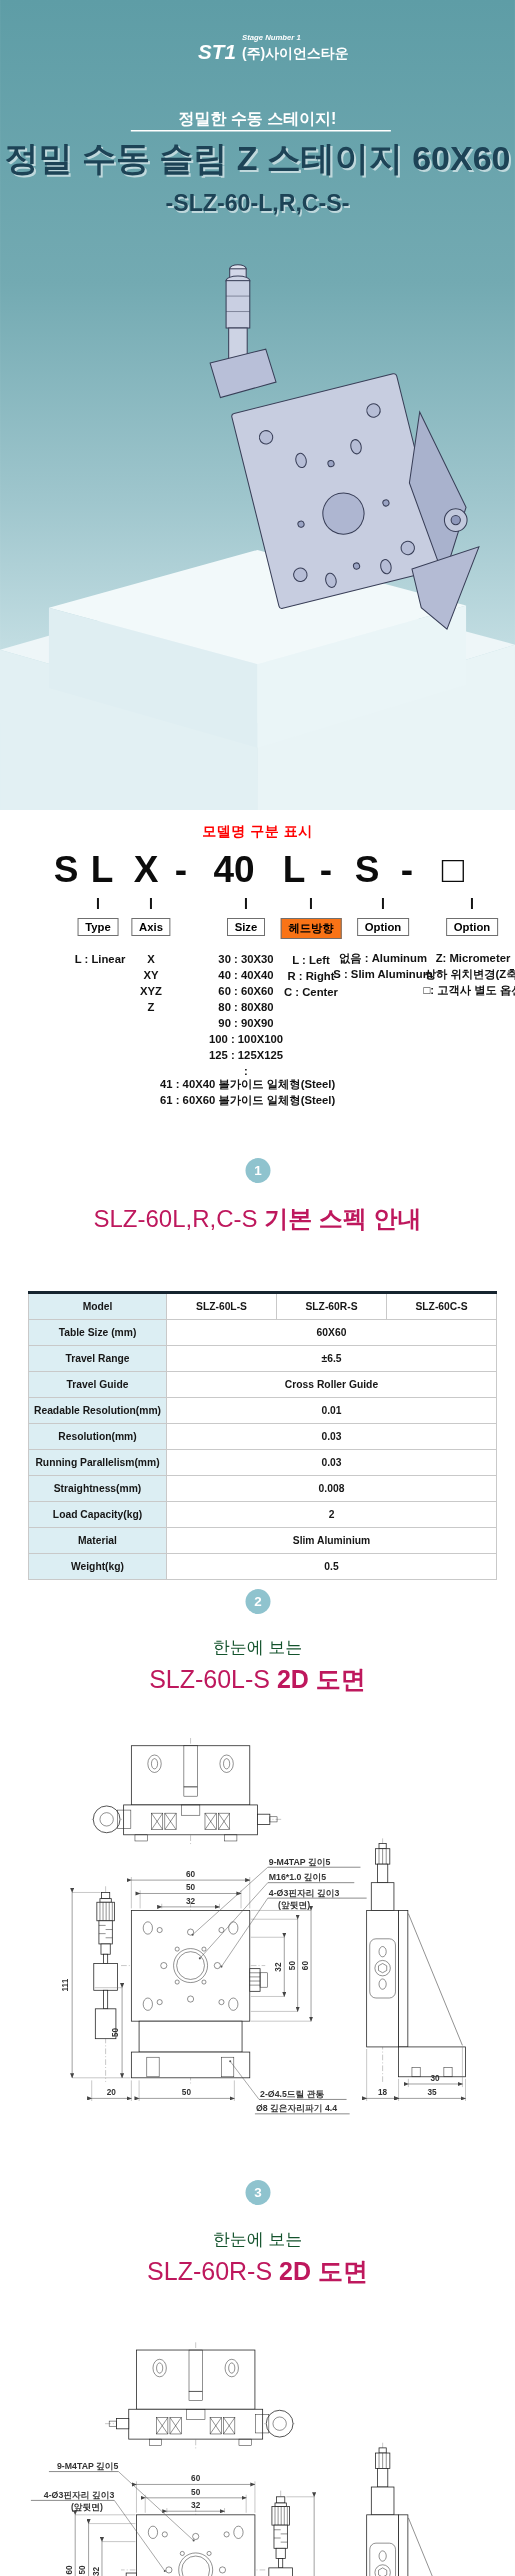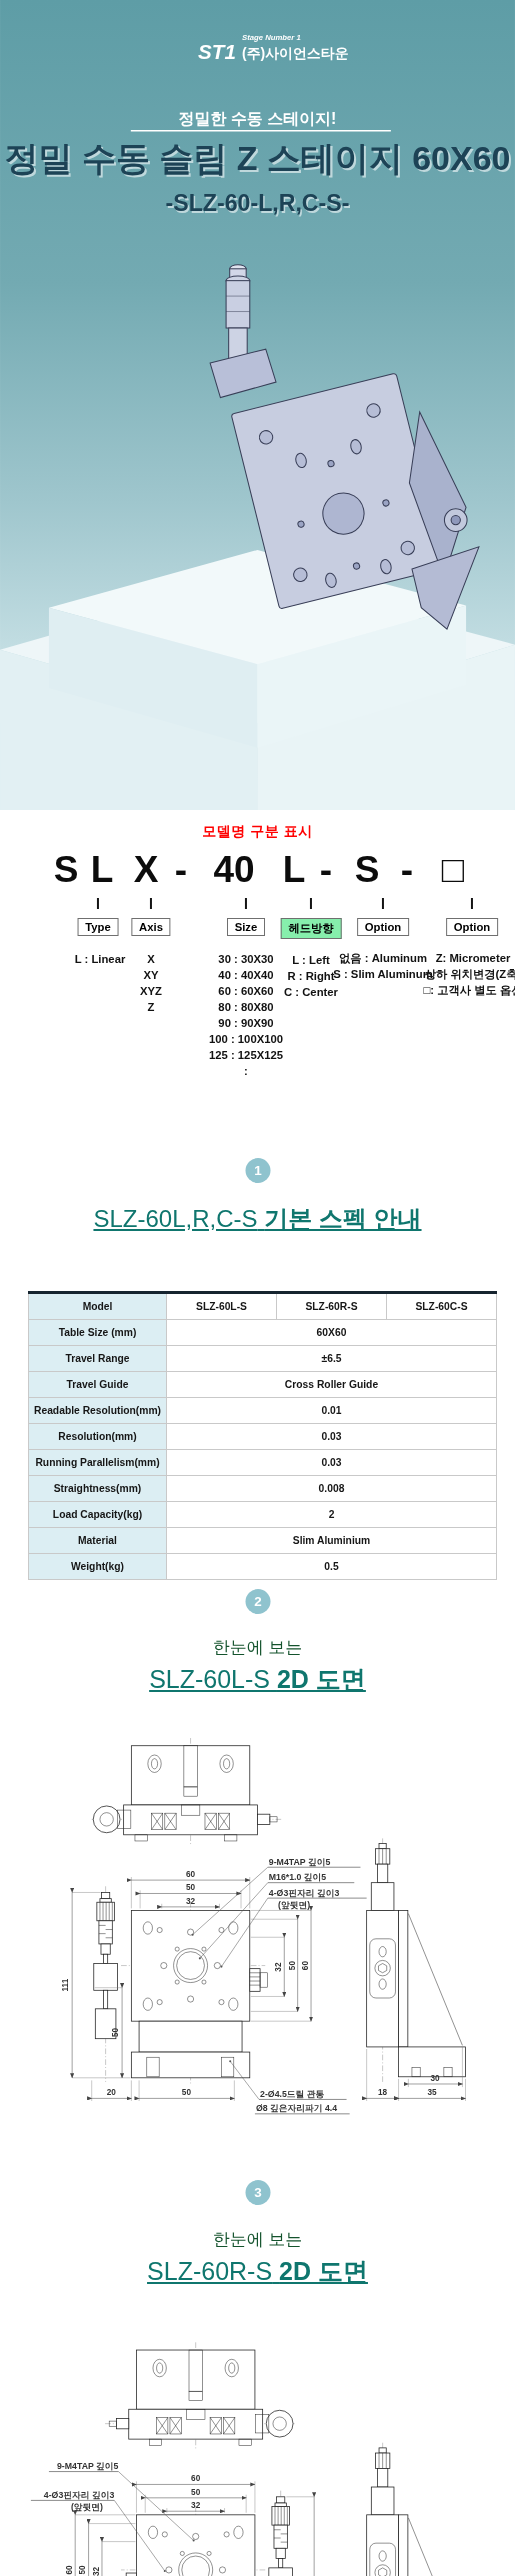--- a/index.html
+++ b/index.html
@@ -15,21 +15,21 @@
   .letter{font-size:37px;font-weight:800;color:#0c0c0c;line-height:43px;white-space:nowrap;}
   .tick{width:2.1px;height:11.3px;background:#141414;}
   .gbox{border:1.5px solid #6f6f6f;background:#ffffff;font-size:11.3px;font-weight:700;color:#000;
         padding:2.1px 6.7px;white-space:nowrap;}
   .gcol{width:144px;text-align:center;}
   .litem{font-size:11.3px;font-weight:700;color:#121212;line-height:16px;white-space:nowrap;}
   
   .badge{width:25px;height:25px;border-radius:50%;background:#8fc3ce;color:#fff;font-weight:800;
          font-size:13.4px;display:flex;align-items:center;justify-content:center;}
   .sec-pre{font-size:17px;font-weight:400;color:#14532d;}
-  .sec-title{font-size:25px;font-weight:400;color:#0f766e;white-space:nowrap;text-decoration:underline;}
+  .sec-title{font-size:25px;font-weight:400;color:#be185d;white-space:nowrap;}
   .sec-title .bold{font-weight:800;}
   
   table.spec{border-collapse:collapse;table-layout:fixed;width:468px;border-top:3.1px solid #16242f;
              font-size:10.3px;color:#161616;}
   .spec td{border:0.5px solid #c9c9c9;height:23px;text-align:center;vertical-align:middle;
            font-weight:600;overflow:hidden;white-space:nowrap;margin-top:12px;}
   .spec td.lbl{background:#dceef3;}
   
   svg text{font-family:"Liberation Sans",sans-serif;}
   .dim{font-size:16px;font-weight:700;fill:#333;}
@@ -137,21 +137,21 @@
     <div class="abs cx tick" style="left:246px;top:898px;"></div>
     <div class="abs cx tick" style="left:311px;top:898px;"></div>
     <div class="abs cx tick" style="left:383px;top:898px;"></div>
     <div class="abs cx tick" style="left:472px;top:898px;"></div>
   </div>
 
   <div>
     <div class="abs cx gbox" style="left:98px;top:918px;">Type</div>
     <div class="abs cx gbox" style="left:151px;top:918px;">Axis</div>
     <div class="abs cx gbox" style="left:246px;top:918px;">Size</div>
-    <div class="abs cx gbox" style="left:311px;top:918px;background:#86efac;">헤드방향</div>
+    <div class="abs cx gbox" style="left:311px;top:918px;background:#f97316;">헤드방향</div>
     <div class="abs cx gbox" style="left:383px;top:918px;">Option</div>
     <div class="abs cx gbox" style="left:472px;top:918px;">Option</div>
   </div>
 
   <div class="abs gcol" style="left:28px;top:951px;">
     <div class="litem">L : Linear</div>
   </div>
   <div class="abs gcol" style="left:79px;top:951px;">
     <div class="litem">X</div>
     <div class="litem">XY</div>
@@ -160,20 +160,24 @@
   </div>
   <div class="abs gcol" style="left:174px;top:951px;">
     <div class="litem">30 : 30X30</div>
     <div class="litem">40 : 40X40</div>
     <div class="litem">60 : 60X60</div>
     <div class="litem">80 : 80X80</div>
     <div class="litem">90 : 90X90</div>
     <div class="litem">100 : 100X100</div>
     <div class="litem">125 : 125X125</div>
     <div class="litem">:</div>
+  </div>
+  <div class="abs" style="left:160px;top:1076px;width:175px;text-align:center;">
+    <div class="litem">41 : 40X40 볼가이드 일체형(Steel)</div>
+    <div class="litem">61 : 60X60 볼가이드 일체형(Steel)</div>
   </div>
   <div class="abs gcol" style="left:239px;top:952px;">
     <div class="litem">L : Left</div>
     <div class="litem">R : Right</div>
     <div class="litem">C : Center</div>
   </div>
   <div class="abs gcol" style="left:311px;top:950px;">
     <div class="litem">없음 : Aluminum</div>
     <div class="litem">S : Slim Aluminum</div>
   </div>

